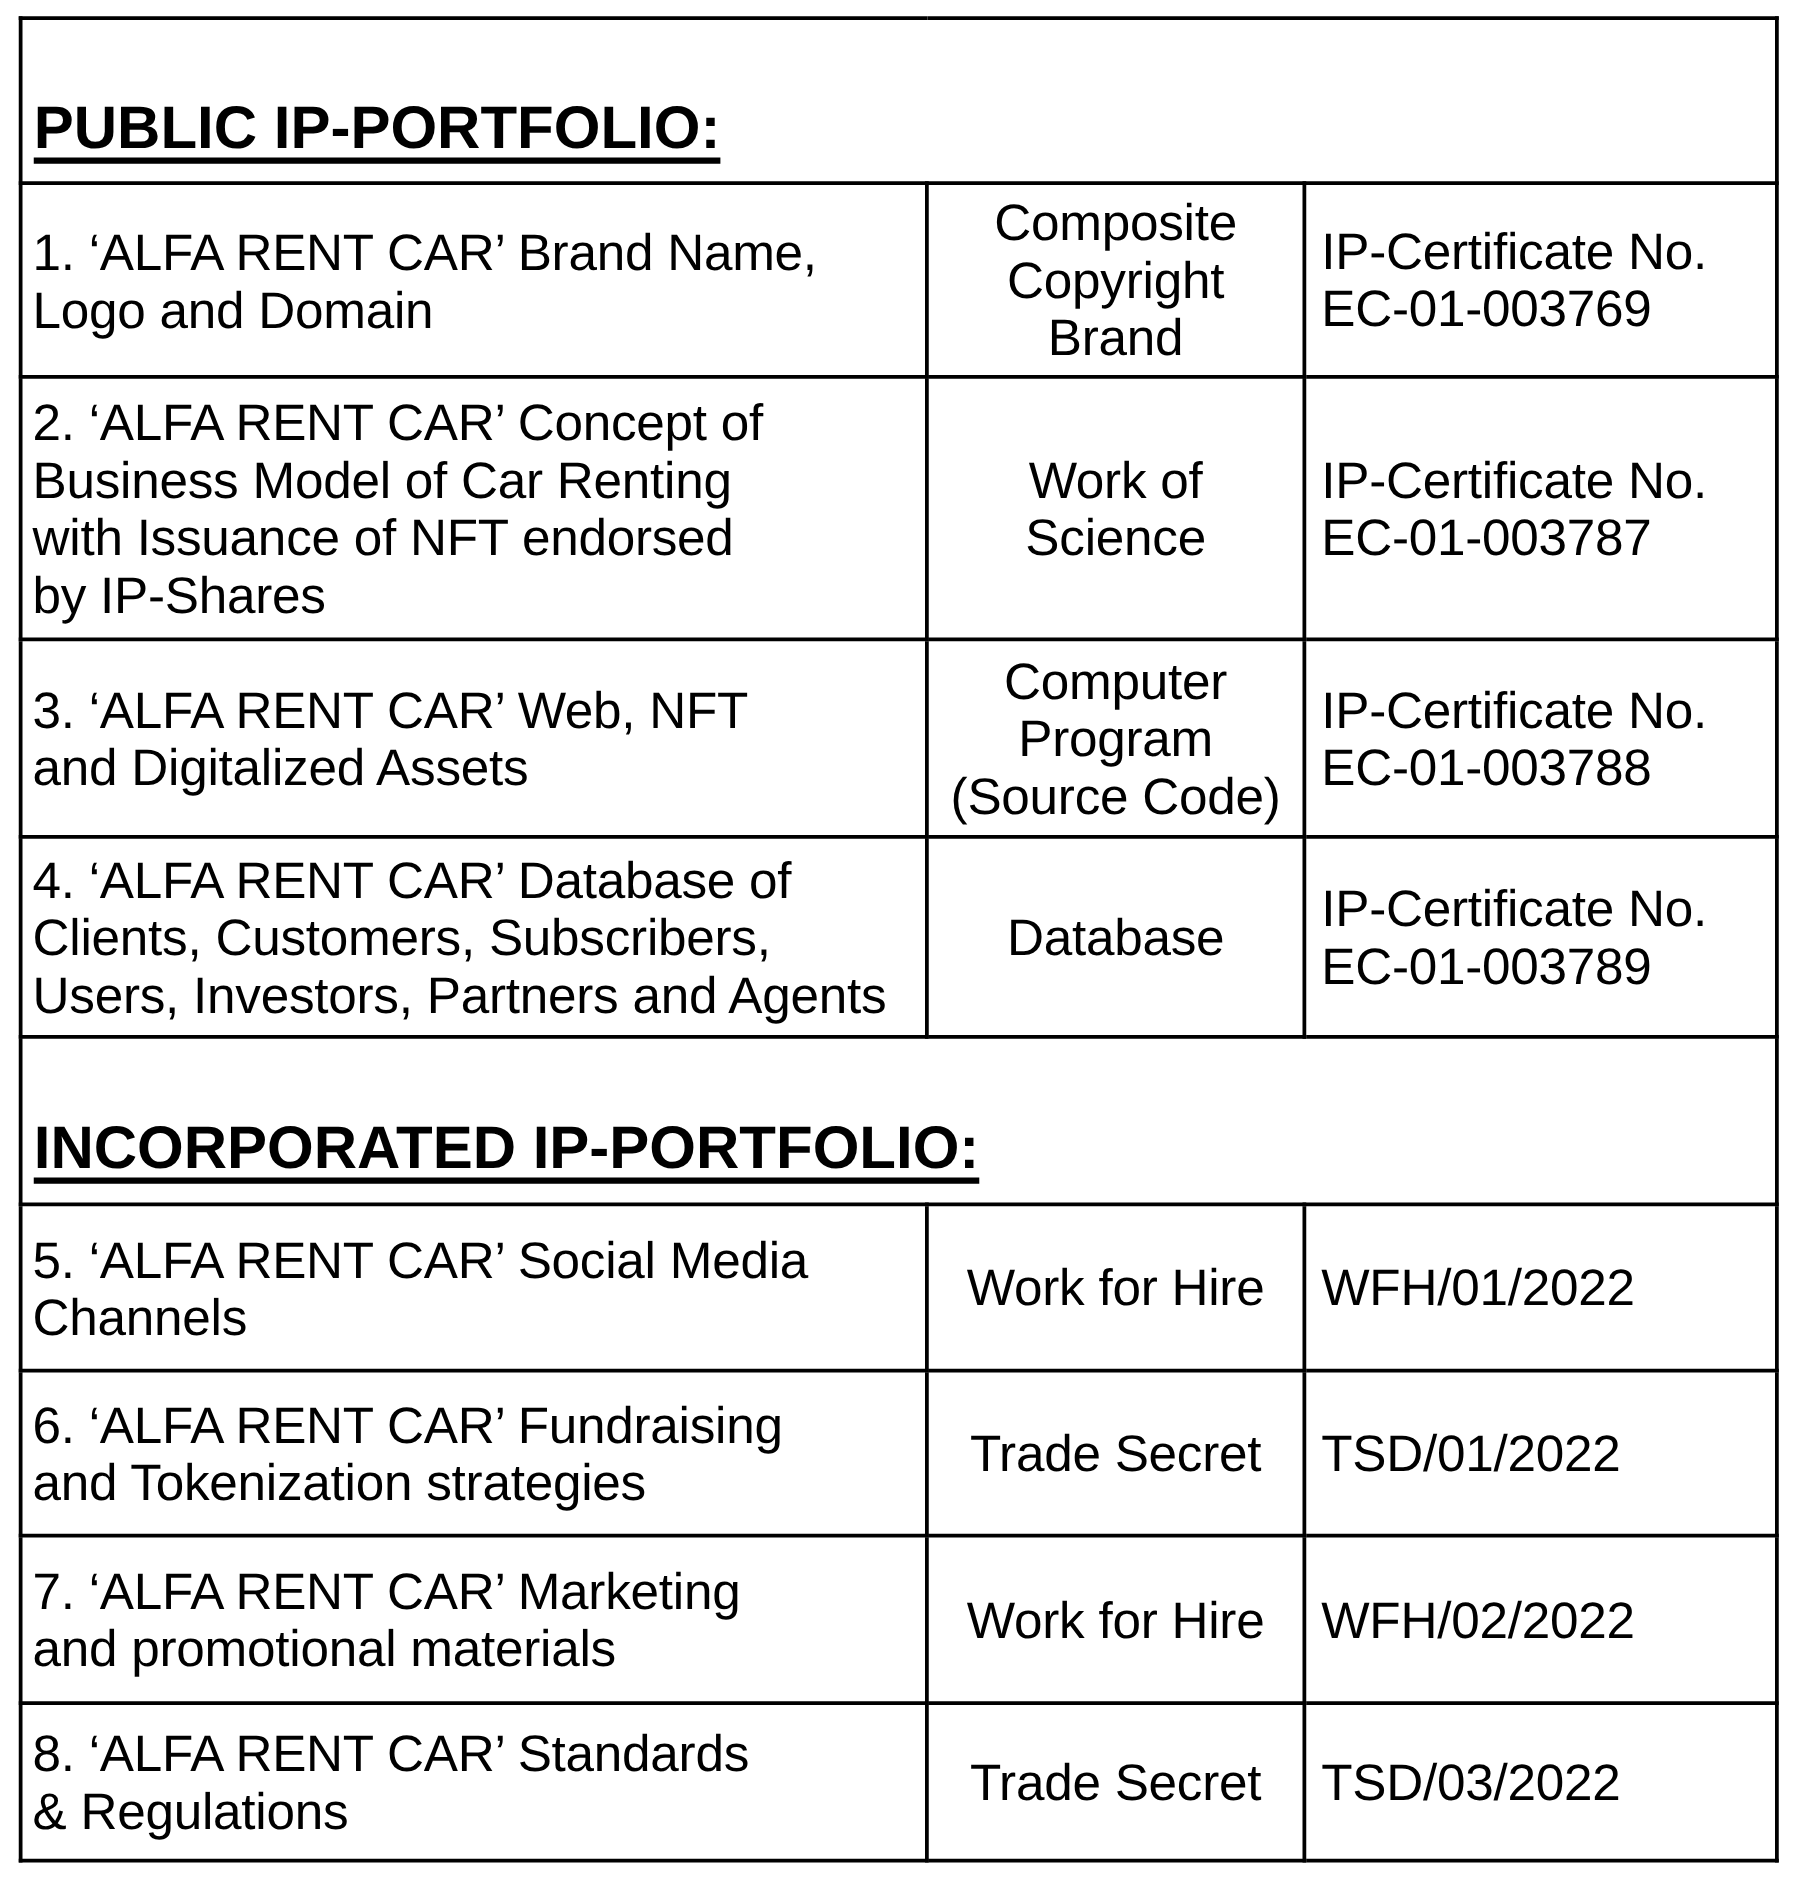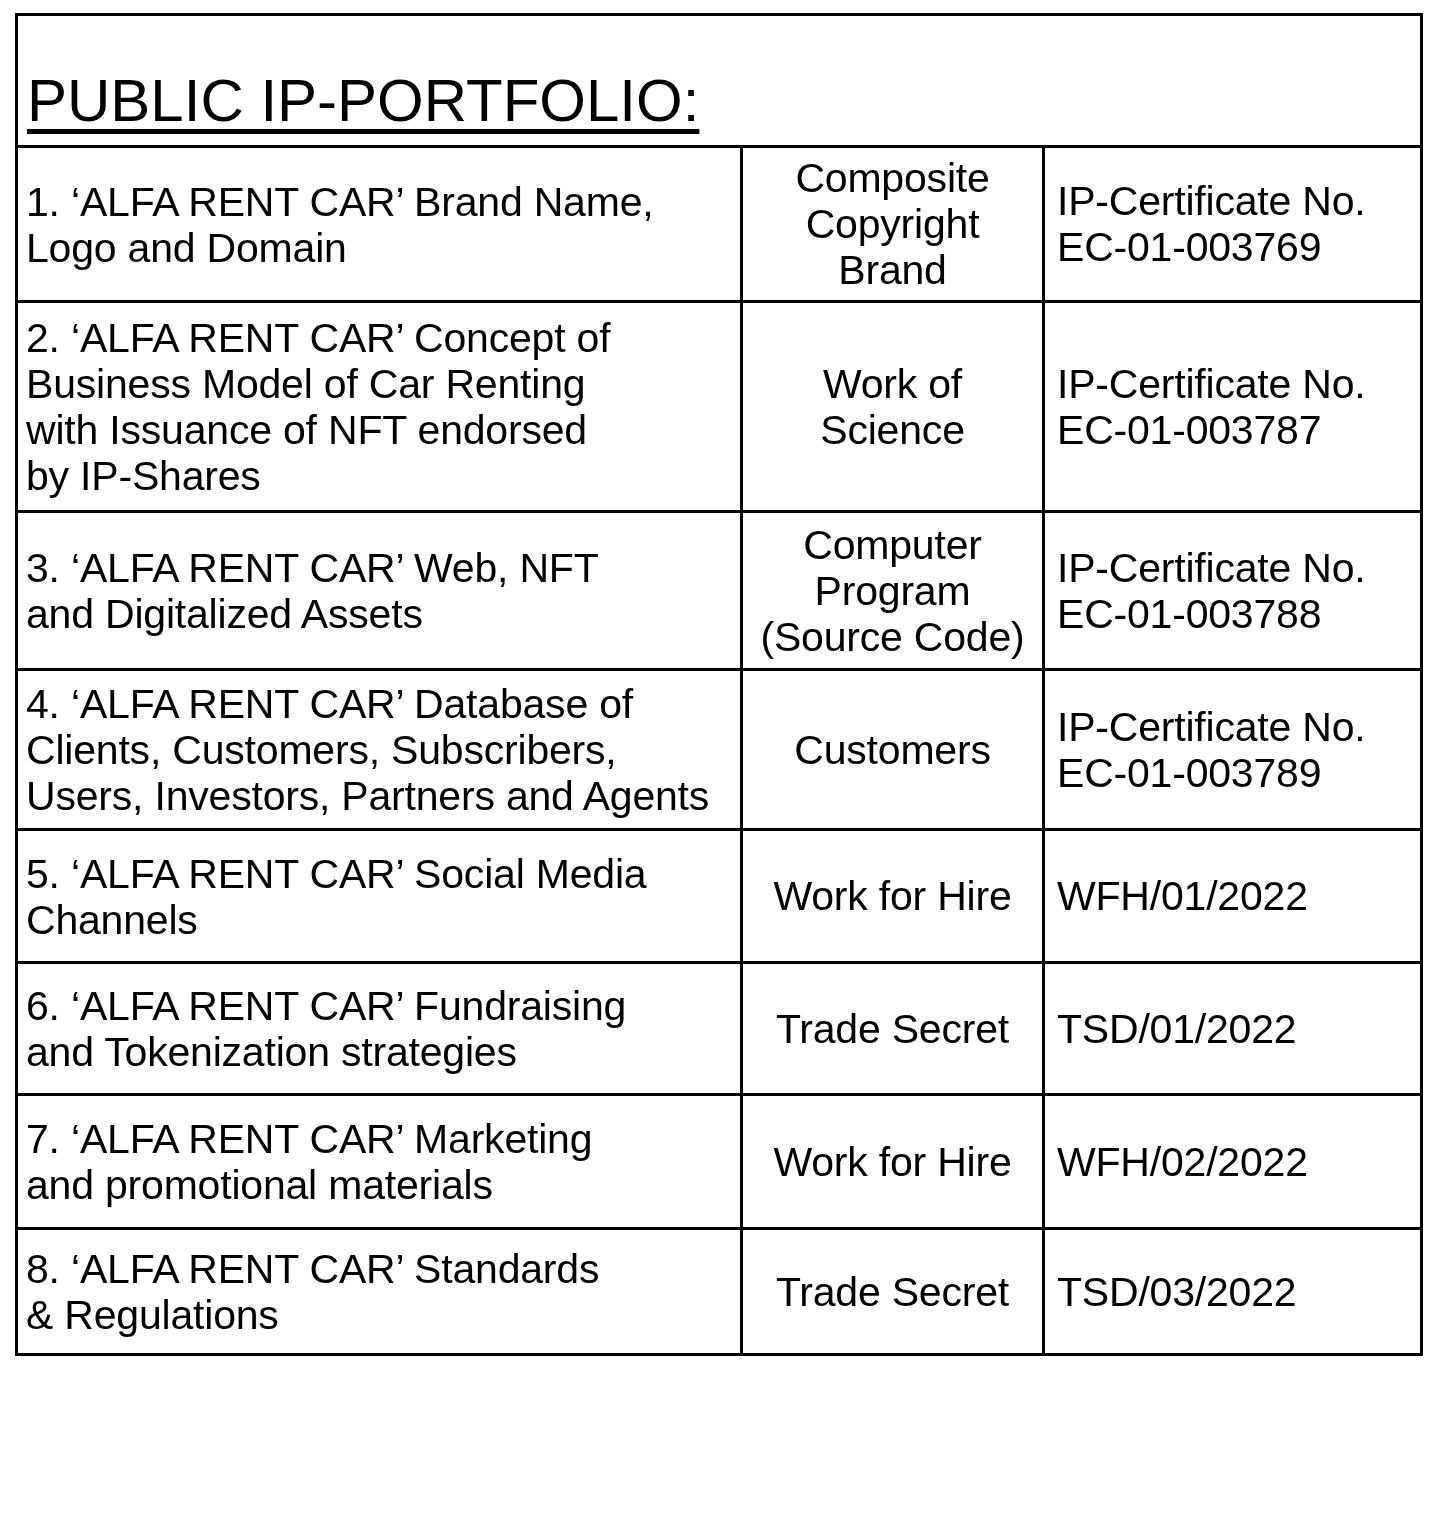--- a/index.html
+++ b/index.html
@@ -42,22 +42,22 @@
   td.ref-cell {
     text-align: left;
     padding: 4px 8px 4px 12px;
   }
   td.section-cell {
     text-align: left;
     padding: 4px 8px 4px 9px;
     vertical-align: middle;
   }
   .section-title {
-    font-size: 60px;
-    font-weight: normal;
+    font-size: 48px;
+    font-weight: bold;
     letter-spacing: 0;
     text-decoration: underline;
     text-decoration-thickness: 5px;
     text-underline-offset: 8px;
     white-space: nowrap;
   }
 </style>
 </head>
 <body>
 
@@ -100,25 +100,30 @@
         <td class="type-cell">Computer
 Program
 (Source Code)</td>
         <td class="ref-cell">IP-Certificate No.
 EC-01-003788</td>
       </tr>
       <tr style="height:160px">
         <td class="item-cell">4. ‘ALFA RENT CAR’ Database of
 Clients, Customers, Subscribers,
 Users, Investors, Partners and Agents</td>
-        <td class="type-cell">Customers</td>
+        <td class="type-cell">Database</td>
         <td class="ref-cell">IP-Certificate No.
 EC-01-003789</td>
       </tr>
 
+      <tr style="height:134px">
+        <td class="section-cell" colspan="3">
+          <span class="section-title">INCORPORATED IP-PORTFOLIO:</span>
+        </td>
+      </tr>
       <tr style="height:133px">
         <td class="item-cell">5. ‘ALFA RENT CAR’ Social Media
 Channels</td>
         <td class="type-cell">Work for Hire</td>
         <td class="ref-cell">WFH/01/2022</td>
       </tr>
       <tr style="height:132px">
         <td class="item-cell">6. ‘ALFA RENT CAR’ Fundraising
 and Tokenization strategies</td>
         <td class="type-cell">Trade Secret</td>

